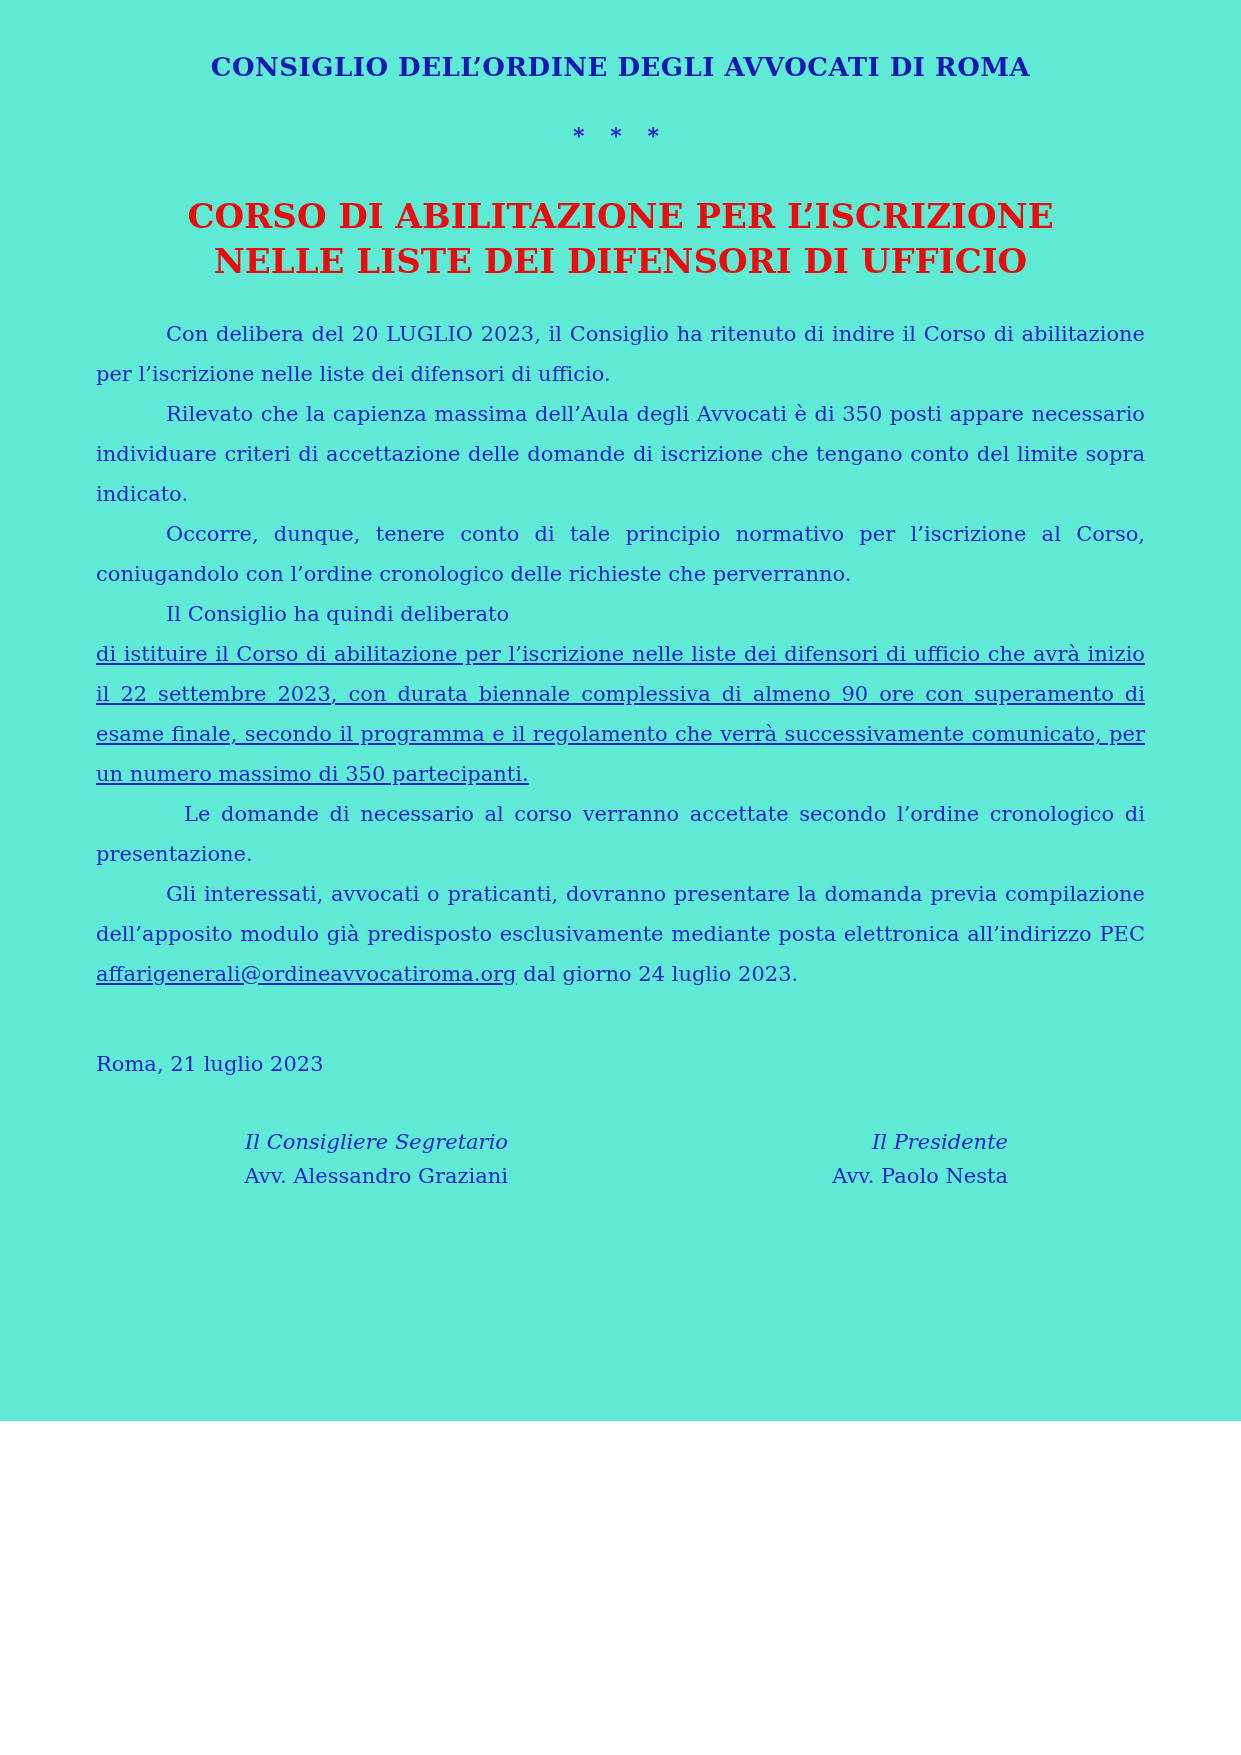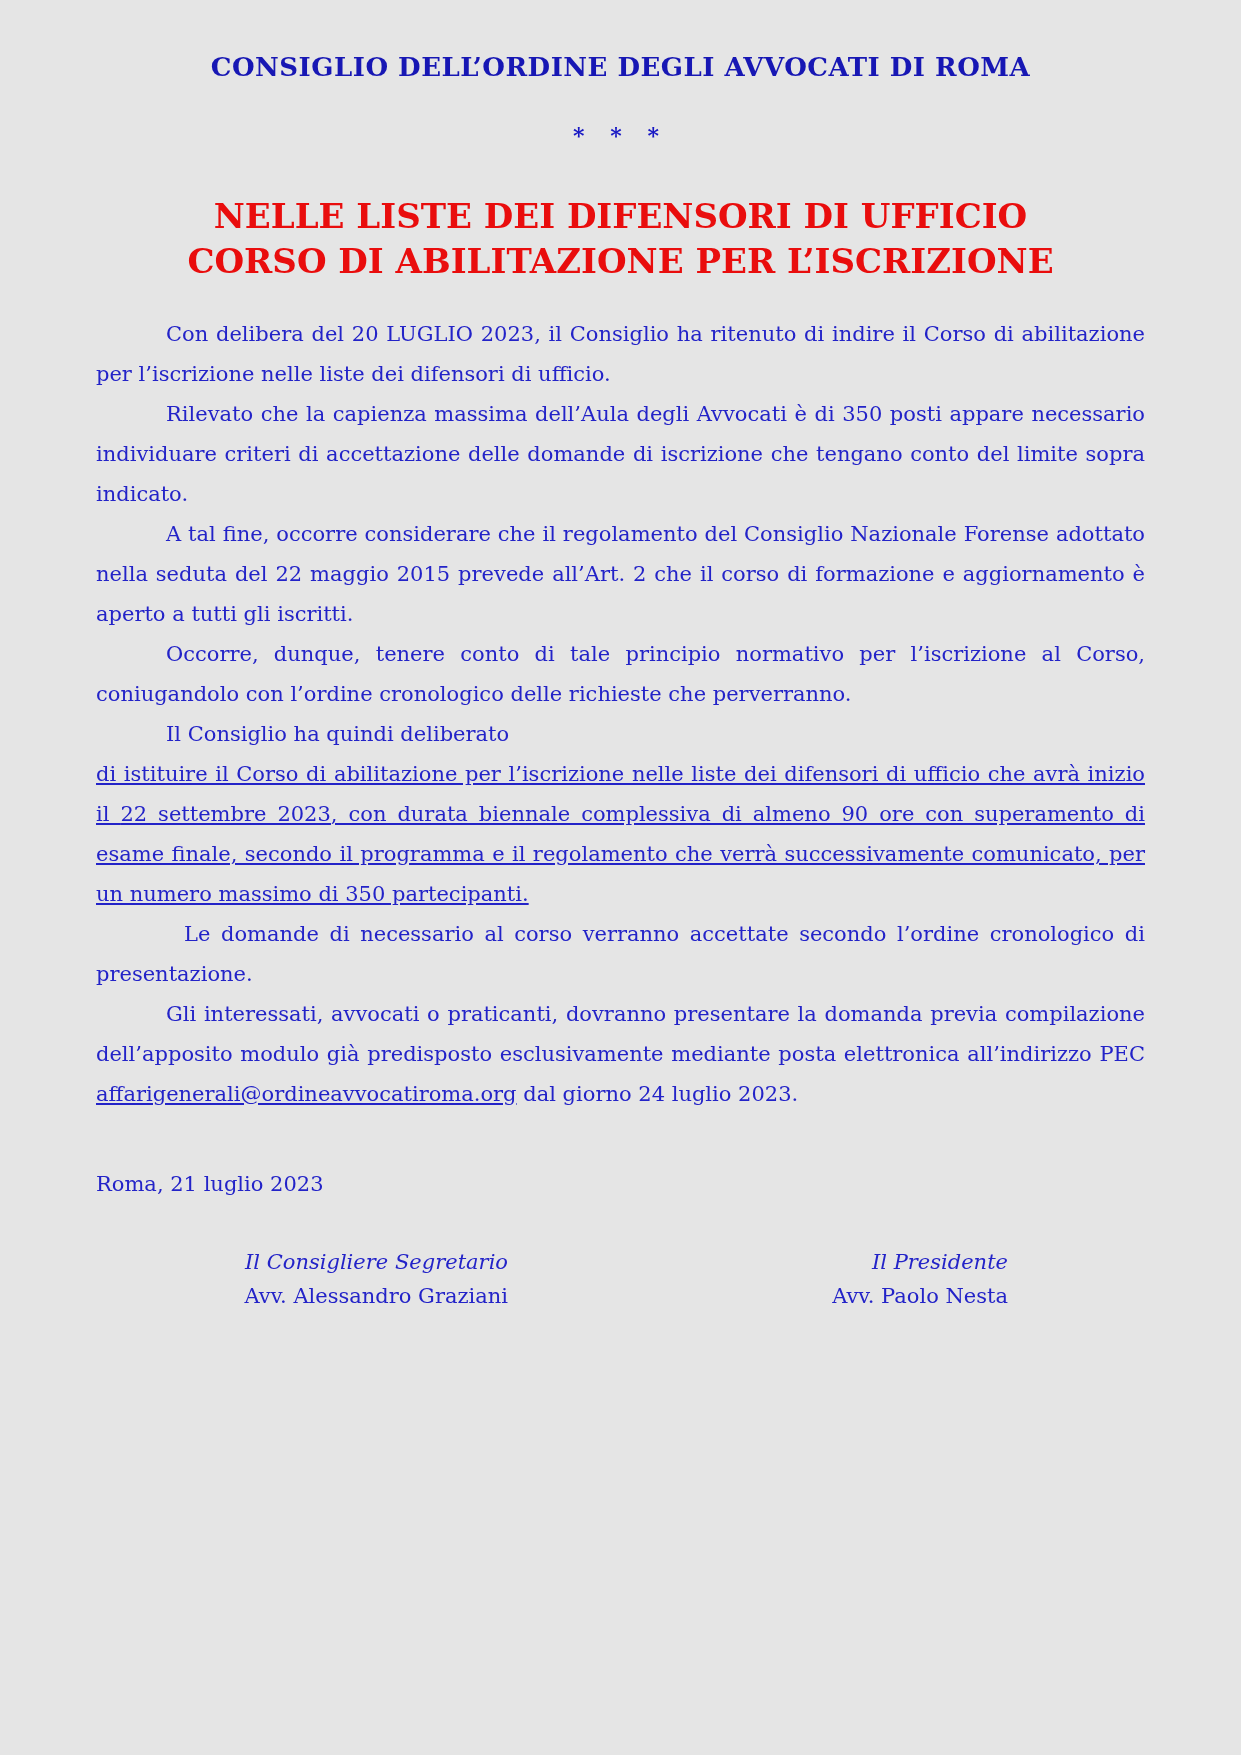--- a/index.html
+++ b/index.html
@@ -3,23 +3,23 @@
 <meta charset="utf-8">
 <style>
   html, body {
     margin: 0;
     padding: 0;
     background: #ffffff;
   }
   .page {
     position: relative;
     width: 1241px;
-    height: 1755px;
+    height: 1421px;
     margin: 0 auto;
-    background: #e5e5e5;
+    background: #5eead4;
     box-sizing: border-box;
     padding: 50px 96px 0 96px;
     font-family: "DejaVu Serif", "Liberation Serif", serif;
     color: #2323c8;
     overflow: hidden;
   }
   .header-title {
     text-align: center;
     color: #1717b4;
     font-weight: bold;
@@ -90,31 +90,30 @@
 </head>
 <body>
 
 <div class="page">
 
   <h1 class="header-title">CONSIGLIO DELL’ORDINE DEGLI AVVOCATI DI ROMA</h1>
 
   <div class="separator">* * *</div>
 
   <h2 class="main-title">
+    <div>CORSO DI ABILITAZIONE PER L’ISCRIZIONE</div>
     <div>NELLE LISTE DEI DIFENSORI DI UFFICIO</div>
-    <div>CORSO DI ABILITAZIONE PER L’ISCRIZIONE</div>
   </h2>
 
   <div class="body-block">
 
     <p class="body-p">Con delibera del 20 LUGLIO 2023, il Consiglio ha ritenuto di indire il Corso di abilitazione per l’iscrizione nelle liste dei difensori di ufficio.</p>
 
     <p class="body-p">Rilevato che la capienza massima dell’Aula degli Avvocati è di 350 posti appare necessario individuare criteri di accettazione delle domande di iscrizione che tengano conto del limite sopra indicato.</p>
 
-    <p class="body-p">A tal fine, occorre considerare che il regolamento del Consiglio Nazionale Forense adottato nella seduta del 22 maggio 2015 prevede all’Art. 2 che il corso di formazione e aggiornamento è aperto a tutti gli iscritti.</p>
 
     <p class="body-p">Occorre, dunque, tenere conto di tale principio normativo per l’iscrizione al Corso, coniugandolo con l’ordine cronologico delle richieste che perverranno.</p>
 
     <p class="body-p deliberation-heading">Il Consiglio ha quindi deliberato</p>
 
     <p class="body-p no-indent"><span>di istituire il Corso di abilitazione per l’iscrizione nelle liste dei difensori di ufficio che avrà inizio il </span><span class="underlined">22 settembre 2023</span><span>, con durata biennale complessiva di almeno 90 ore con superamento di esame finale, secondo il programma e il regolamento che verrà successivamente comunicato, per un numero massimo di 350 partecipanti.</span></p>
 
     <p class="body-p wide-indent">Le domande di necessario al corso verranno accettate secondo l’ordine cronologico di presentazione.</p>
 
     <p class="body-p"><span>Gli interessati, avvocati o praticanti, dovranno presentare la domanda previa compilazione dell’apposito modulo già predisposto esclusivamente mediante posta elettronica all’indirizzo PEC </span><span class="email-link">affarigenerali@ordineavvocatiroma.org</span><span> dal giorno 24 luglio 2023.</span></p>

